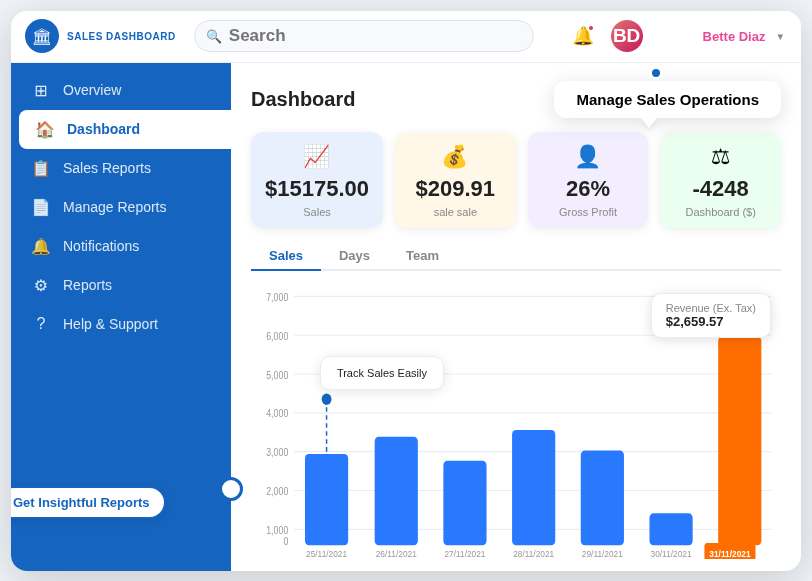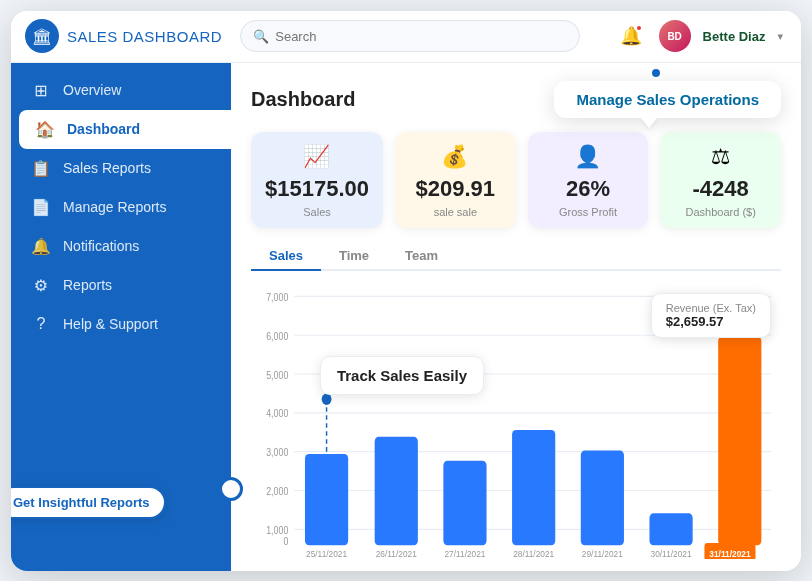--- a/index.html
+++ b/index.html
@@ -44,44 +44,45 @@
       height: 34px;
       background: #1565c0;
       border-radius: 50%;
       display: flex;
       align-items: center;
       justify-content: center;
       color: #fff;
       font-size: 16px;
     }
     .topbar-title {
-      font-weight: 400;
-      font-size: 15px;
+      font-weight: 700;
+      font-size: 10px;
       color: #1565c0;
       letter-spacing: 0.5px;
     }
     .search-bar {
       flex: 1;
       max-width: 340px;
       height: 32px;
       border: 1px solid #dde3ea;
       border-radius: 20px;
       display: flex;
       align-items: center;
       padding: 0 12px;
       gap: 6px;
       background: #f7f9fc;
     }
     .search-bar input {
       border: none;
       background: transparent;
-      font-size: 13px;
+      font-size: 17px;
       color: #701a75;
       outline: none;
       flex: 1;
+      font-weight: bold;
     }
     .topbar-right {
       margin-left: auto;
       display: flex;
       align-items: center;
       gap: 12px;
     }
     .notif-icon {
       position: relative;
       width: 30px;
@@ -104,26 +105,27 @@
     .avatar {
       width: 32px;
       height: 32px;
       border-radius: 50%;
       background: linear-gradient(135deg, #e57373, #c2185b);
       display: flex;
       align-items: center;
       justify-content: center;
       color: #fff;
       font-weight: 700;
-      font-size: 10px;
+      font-size: 19px;
     }
     .user-name {
       font-size: 13px;
       font-weight: 600;
-      color: #14532d;
+      color: #ec4899;
+      margin-left: 48px;
     }
     .chevron-icon { color: #888; font-size: 11px; }
 
     
     .main {
       display: flex;
       flex: 1;
       overflow: hidden;
     }
     
@@ -203,21 +205,21 @@
       font-weight: 700;
       color: #222;
     }
     
     .manage-tooltip {
       background: #fff;
       border-radius: 12px;
       padding: 10px 22px;
       font-size: 15px;
       font-weight: 700;
-      color: #0369a1;
+      color: #000000;
       box-shadow: 0 4px 20px rgba(0,0,0,0.13);
       position: relative;
     }
     .manage-tooltip::after {
       content: '';
       position: absolute;
       bottom: -10px;
       left: 38%;
       width: 0; height: 0;
       border-left: 8px solid transparent;
@@ -301,22 +303,22 @@
       box-shadow: 0 2px 12px rgba(0,0,0,0.13);
       pointer-events: none;
     }
     .chart-tooltip .tooltip-label { font-size: 11px; color: #888; font-weight: 500; }
     .track-tooltip {
       position: absolute;
       background: #fff;
       border: 1.5px solid #e8edf3;
       border-radius: 10px;
       padding: 10px 16px;
-      font-size: 15px;
-      font-weight: 700;
+      font-size: 11px;
+      font-weight: 400;
       color: #222;
       box-shadow: 0 2px 12px rgba(0,0,0,0.10);
       pointer-events: none;
     }
   </style>
 </head>
 <body>
 
 <div class="window">
 
@@ -406,21 +408,21 @@
         </div>
         <div class="kpi-card green-bg">
           <span class="kpi-icon">⚖</span>
           <span class="kpi-value">-4248</span>
           <span class="kpi-label">Dashboard ($)</span>
         </div>
       </div>
 
       <div class="tabs-row">
         <div class="tab active"><span>Sales</span></div>
-        <div class="tab"><span>Time</span></div>
+        <div class="tab"><span>Days</span></div>
         <div class="tab"><span>Team</span></div>
       </div>
 
       <div class="chart-area">
         <svg class="chart-svg" viewBox="0 0 540 240" preserveAspectRatio="none">
 
           <line x1="44" y1="10" x2="530" y2="10" stroke="#e8edf3" stroke-width="1"></line>
           <line x1="44" y1="44" x2="530" y2="44" stroke="#e8edf3" stroke-width="1"></line>
           <line x1="44" y1="78" x2="530" y2="78" stroke="#e8edf3" stroke-width="1"></line>
           <line x1="44" y1="112" x2="530" y2="112" stroke="#e8edf3" stroke-width="1"></line>

